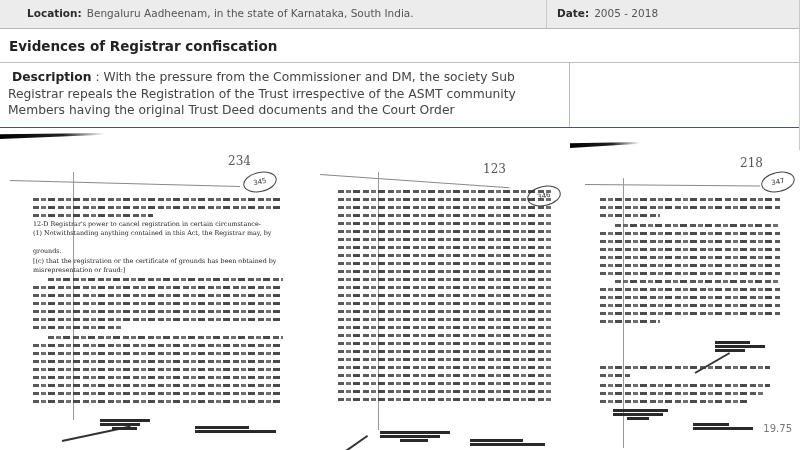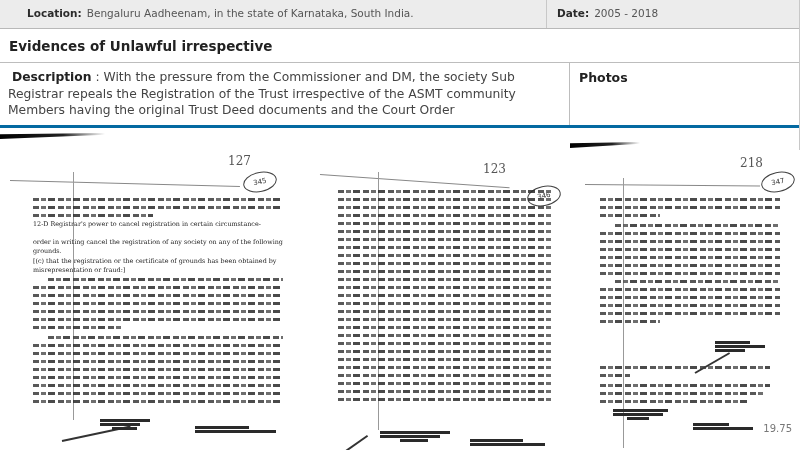--- a/index.html
+++ b/index.html
@@ -13,21 +13,21 @@
          border-bottom: 1px solid #b8b8b8; display: flex; }
   .hdr .loc { width: 547px; border-right: 1px solid #c8c8c8; padding: 7px 0 0 27px; font-size: 10.5px; color: #555; white-space: nowrap; }
   .hdr .date { flex: 1; padding: 7px 0 0 10px; font-size: 10.5px; color: #555; white-space: nowrap; }
   .hdr b { color: #2b2b2b; font-weight: bold; margin-right: 5px; }
 
   
   .title { position: absolute; left: 0; top: 29px; width: 800px; height: 34px; border-bottom: 1px solid #bdbdbd;
            padding: 9px 0 0 9px; font-size: 13.5px; font-weight: bold; color: #222; }
 
   
-  .descrow { position: absolute; left: 0; top: 63px; width: 800px; height: 65px; border-bottom: 3px solid #0369a1; display: flex; }
+  .descrow { position: absolute; left: 0; top: 63px; width: 800px; height: 65px; border-bottom: 1px solid #0369a1; display: flex; }
   .desc { width: 570px; border-right: 1px solid #bdbdbd; padding: 6px 8px 0 8px; font-size: 12.3px; line-height: 16.5px; color: #444; }
   .desc b { color: #222; margin-left: 4px; }
   .photos { flex: 1; padding: 7px 0 0 9px; font-size: 12.5px; font-weight: bold; color: #222; }
   .right-edge { position: absolute; right: 0; top: 0; width: 1px; height: 150px; background: #c8c8c8; }
 
   
   .wedge { position: absolute; height: 6px; background: linear-gradient(90deg, #000 0%, #222 60%, rgba(0,0,0,0) 100%);
            clip-path: polygon(0 20%, 100% 0, 100% 30%, 0 100%); }
 
   
@@ -51,47 +51,44 @@
 
   <div class="hdr">
     <div class="loc">
       <b>Location:</b><span>Bengaluru Aadheenam, in the state of Karnataka, South India.</span>
     </div>
     <div class="date">
       <b>Date:</b><span>2005 - 2018</span>
     </div>
   </div>
 
-  <div class="title">Evidences of Unlawful irrespective</div>
+  <div class="title">Evidences of Registrar confiscation</div>
 
   <div class="descrow">
     <div class="desc">
       <b>Description</b>
       <span>:</span>
       <span>With the pressure from the Commissioner and DM, the society Sub Registrar repeals the Registration of the Trust irrespective of the ASMT community Members having the original Trust Deed documents and the Court Order</span>
     </div>
-    <div class="photos">
-      <span>Photos</span>
-    </div>
   </div>
   <div class="right-edge"></div>
 
   <div class="wedge" style="left:0; top:133px; width:105px;"></div>
   <div class="wedge" style="left:570px; top:142px; width:70px;"></div>
 
   <div class="scan" style="left:0; top:150px; width:300px; height:300px;">
-    <div class="pgnum" style="left:228px; top:4px;">127</div>
+    <div class="pgnum" style="left:228px; top:4px;">234</div>
     <div class="hline" style="left:10px; top:30px; width:230px; transform: rotate(1.5deg);"></div>
     <div class="vline" style="left:73px; top:22px; height:248px;"></div>
     <div class="stamp" style="left:243px; top:22px;">345</div>
     <div class="txtline" style="left:33px; top:48px; width:250px;"></div>
     <div class="txtline" style="left:33px; top:56px; width:250px;"></div>
     <div class="txtline" style="left:33px; top:64px; width:120px;"></div>
     <div class="eng" style="left:33px; top:70px;">12-D   Registrar's power to cancel registration in certain circumstance-</div>
-    <div class="eng" style="left:33px; top:88px;">order in writing cancel the registration of any society on any of the following</div>
+    <div class="eng" style="left:33px; top:79px;">(1)  Notwithstanding anything contained in this Act, the Registrar may, by</div>
     <div class="eng" style="left:33px; top:97px;">grounds.</div>
     <div class="eng" style="left:33px; top:107px;">[(c) that the registration or the certificate of grounds has been obtained by</div>
     <div class="eng" style="left:33px; top:116px;">misrepresentation or fraud:]</div>
     <div class="txtline" style="left:48px; top:128px; width:235px;"></div>
     <div class="txtline" style="left:33px; top:136px; width:250px;"></div>
     <div class="txtline" style="left:33px; top:144px; width:250px;"></div>
     <div class="txtline" style="left:33px; top:152px; width:250px;"></div>
     <div class="txtline" style="left:33px; top:160px; width:250px;"></div>
     <div class="txtline" style="left:33px; top:168px; width:250px;"></div>
     <div class="txtline" style="left:33px; top:176px; width:90px;"></div>

